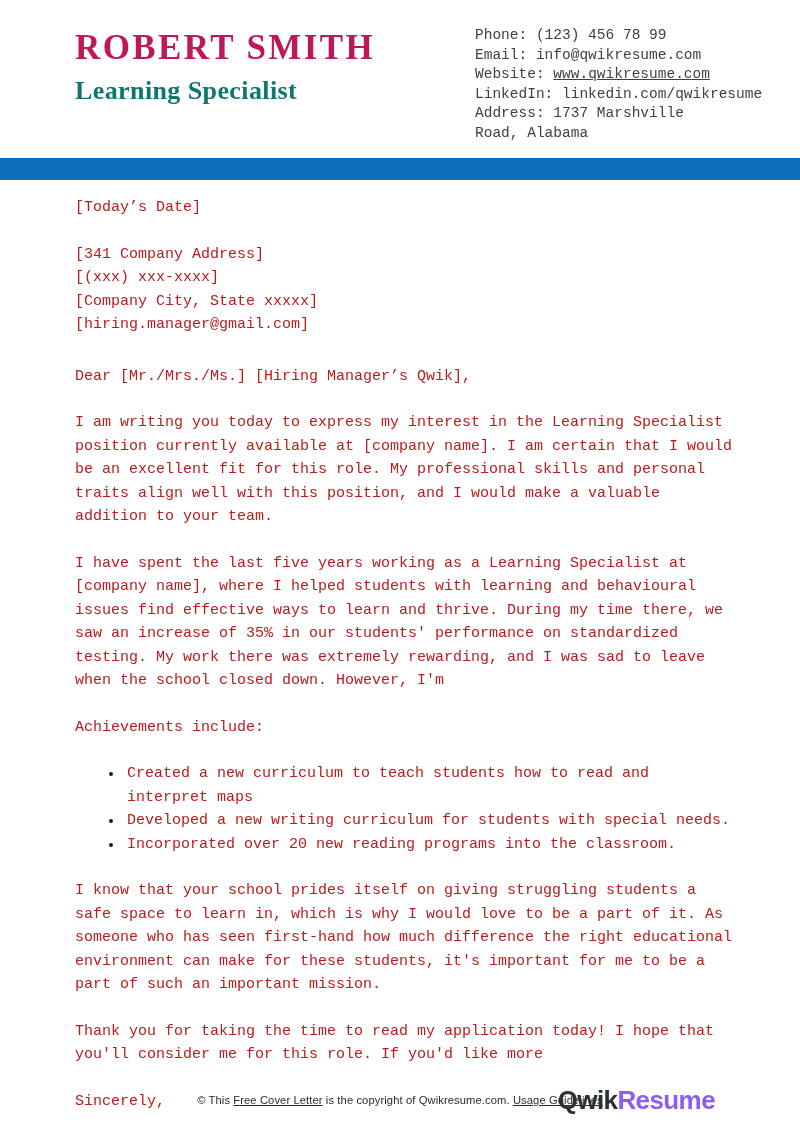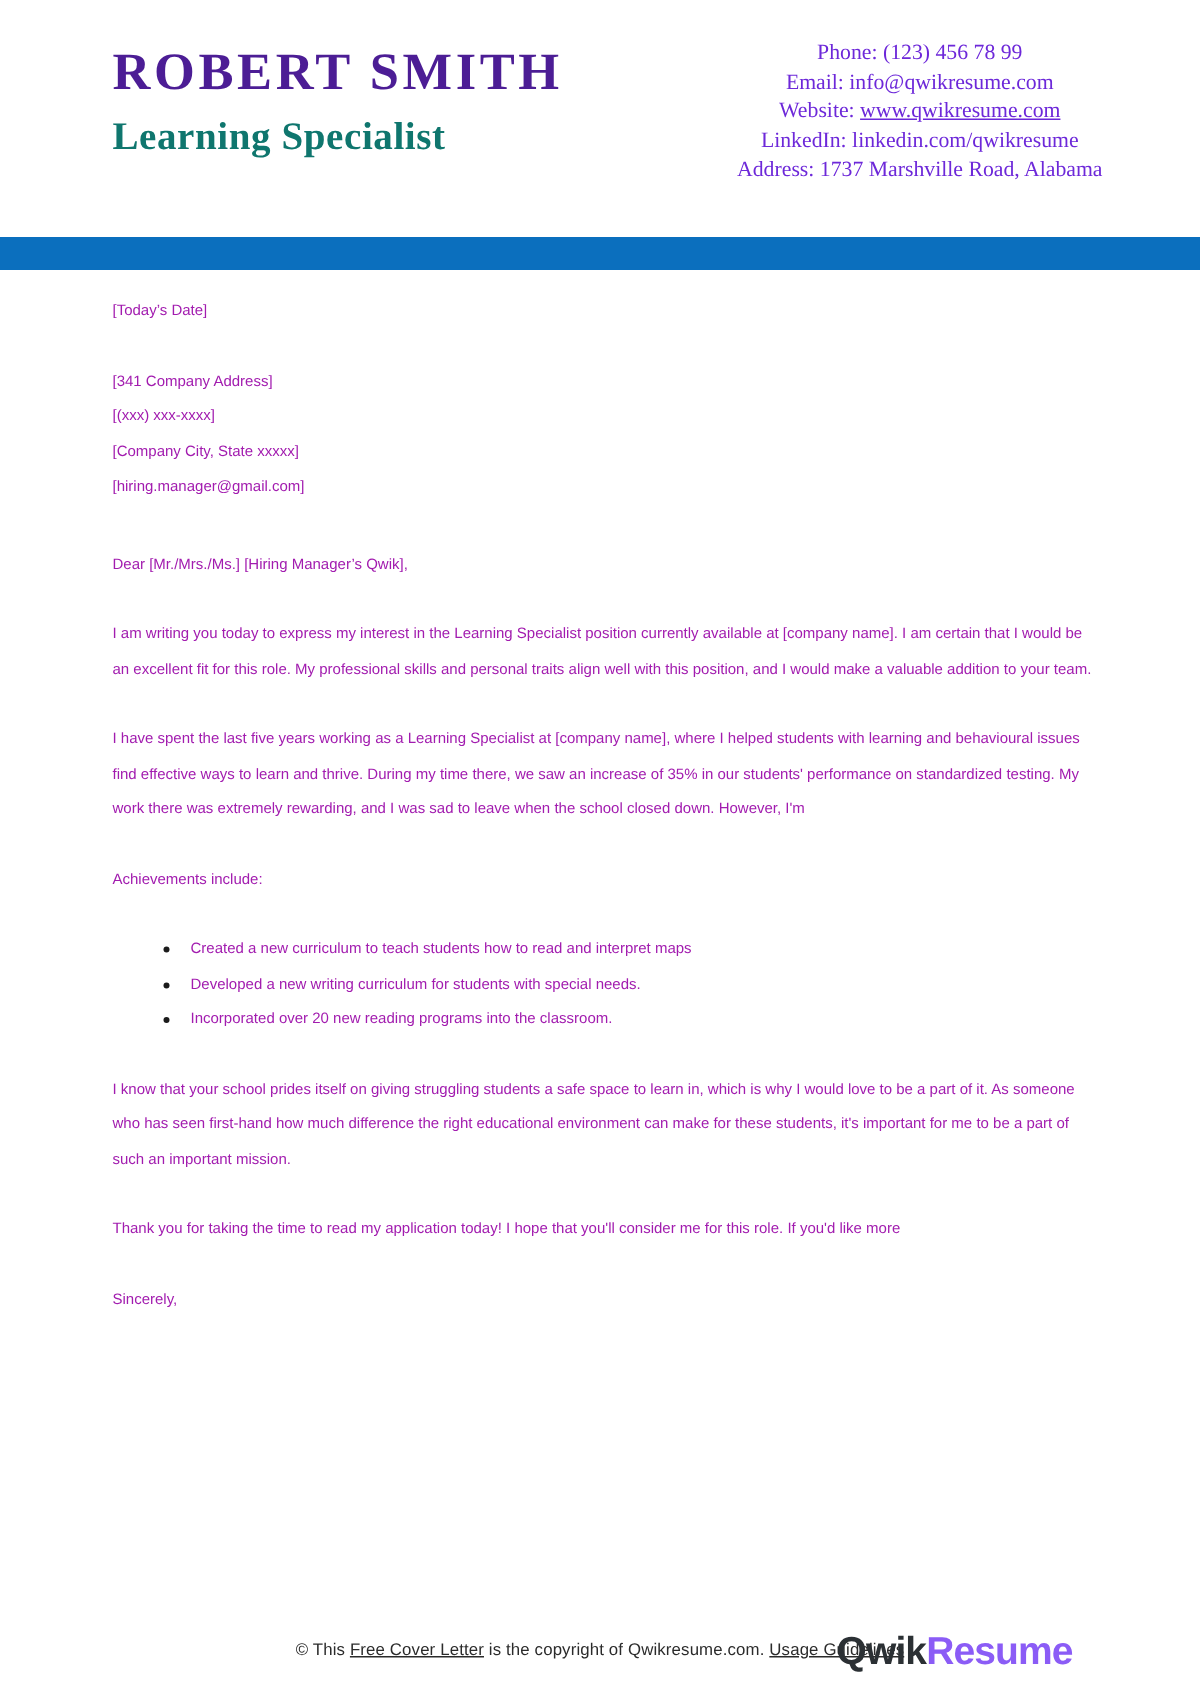--- a/index.html
+++ b/index.html
@@ -24,39 +24,39 @@
     padding: 22px 65px 0 75px;
     box-sizing: border-box;
   }
   .header-left { padding-top: 6px; }
   .cand-name {
     font-family: "Liberation Serif", serif;
     font-weight: bold;
     font-size: 35px;
     letter-spacing: 2.4px;
     line-height: 1.15;
-    color: #4c1d95;
+    color: #be185d;
     white-space: nowrap;
   }
   .cand-title {
     font-family: "Liberation Serif", serif;
     font-weight: bold;
     font-size: 26px;
     letter-spacing: 0.4px;
     line-height: 1.2;
     color: #0f766e;
     margin-top: 7px;
     white-space: nowrap;
   }
   .contact {
-    font-family: Liberation Serif, serif;
+    font-family: Liberation Mono, monospace;
     font-size: 14.5px;
     line-height: 19.6px;
-    text-align: center;
-    color: #6d28d9;
+    text-align: left;
+    color: #404040;
     padding-top: 4px;
     max-width: 260px;
   }
   .contact .row { white-space: nowrap; }
   .contact .row.addr { white-space: normal; }
   .contact .ul { text-decoration: underline; }
 
   
   .blue-bar {
     position: absolute;
@@ -66,23 +66,24 @@
     height: 22px;
     background: #0b6fbe;
   }
 
   
   .letter {
     position: absolute;
     left: 75px;
     top: 196px;
     width: 660px;
-    font-size: 10px;
+    font-size: 15px;
     line-height: 23.5px;
-    color: #a21caf;
+    color: #b91c1c;
+    font-family: Liberation Mono, monospace;
   }
   .blk { margin: 0; }
   .gap-md { height: 23px; }
   .gap-lg { height: 28px; }
 
   .addr-line { margin: 0; }
 
   .bullets {
     margin: 0;
     padding: 0;

